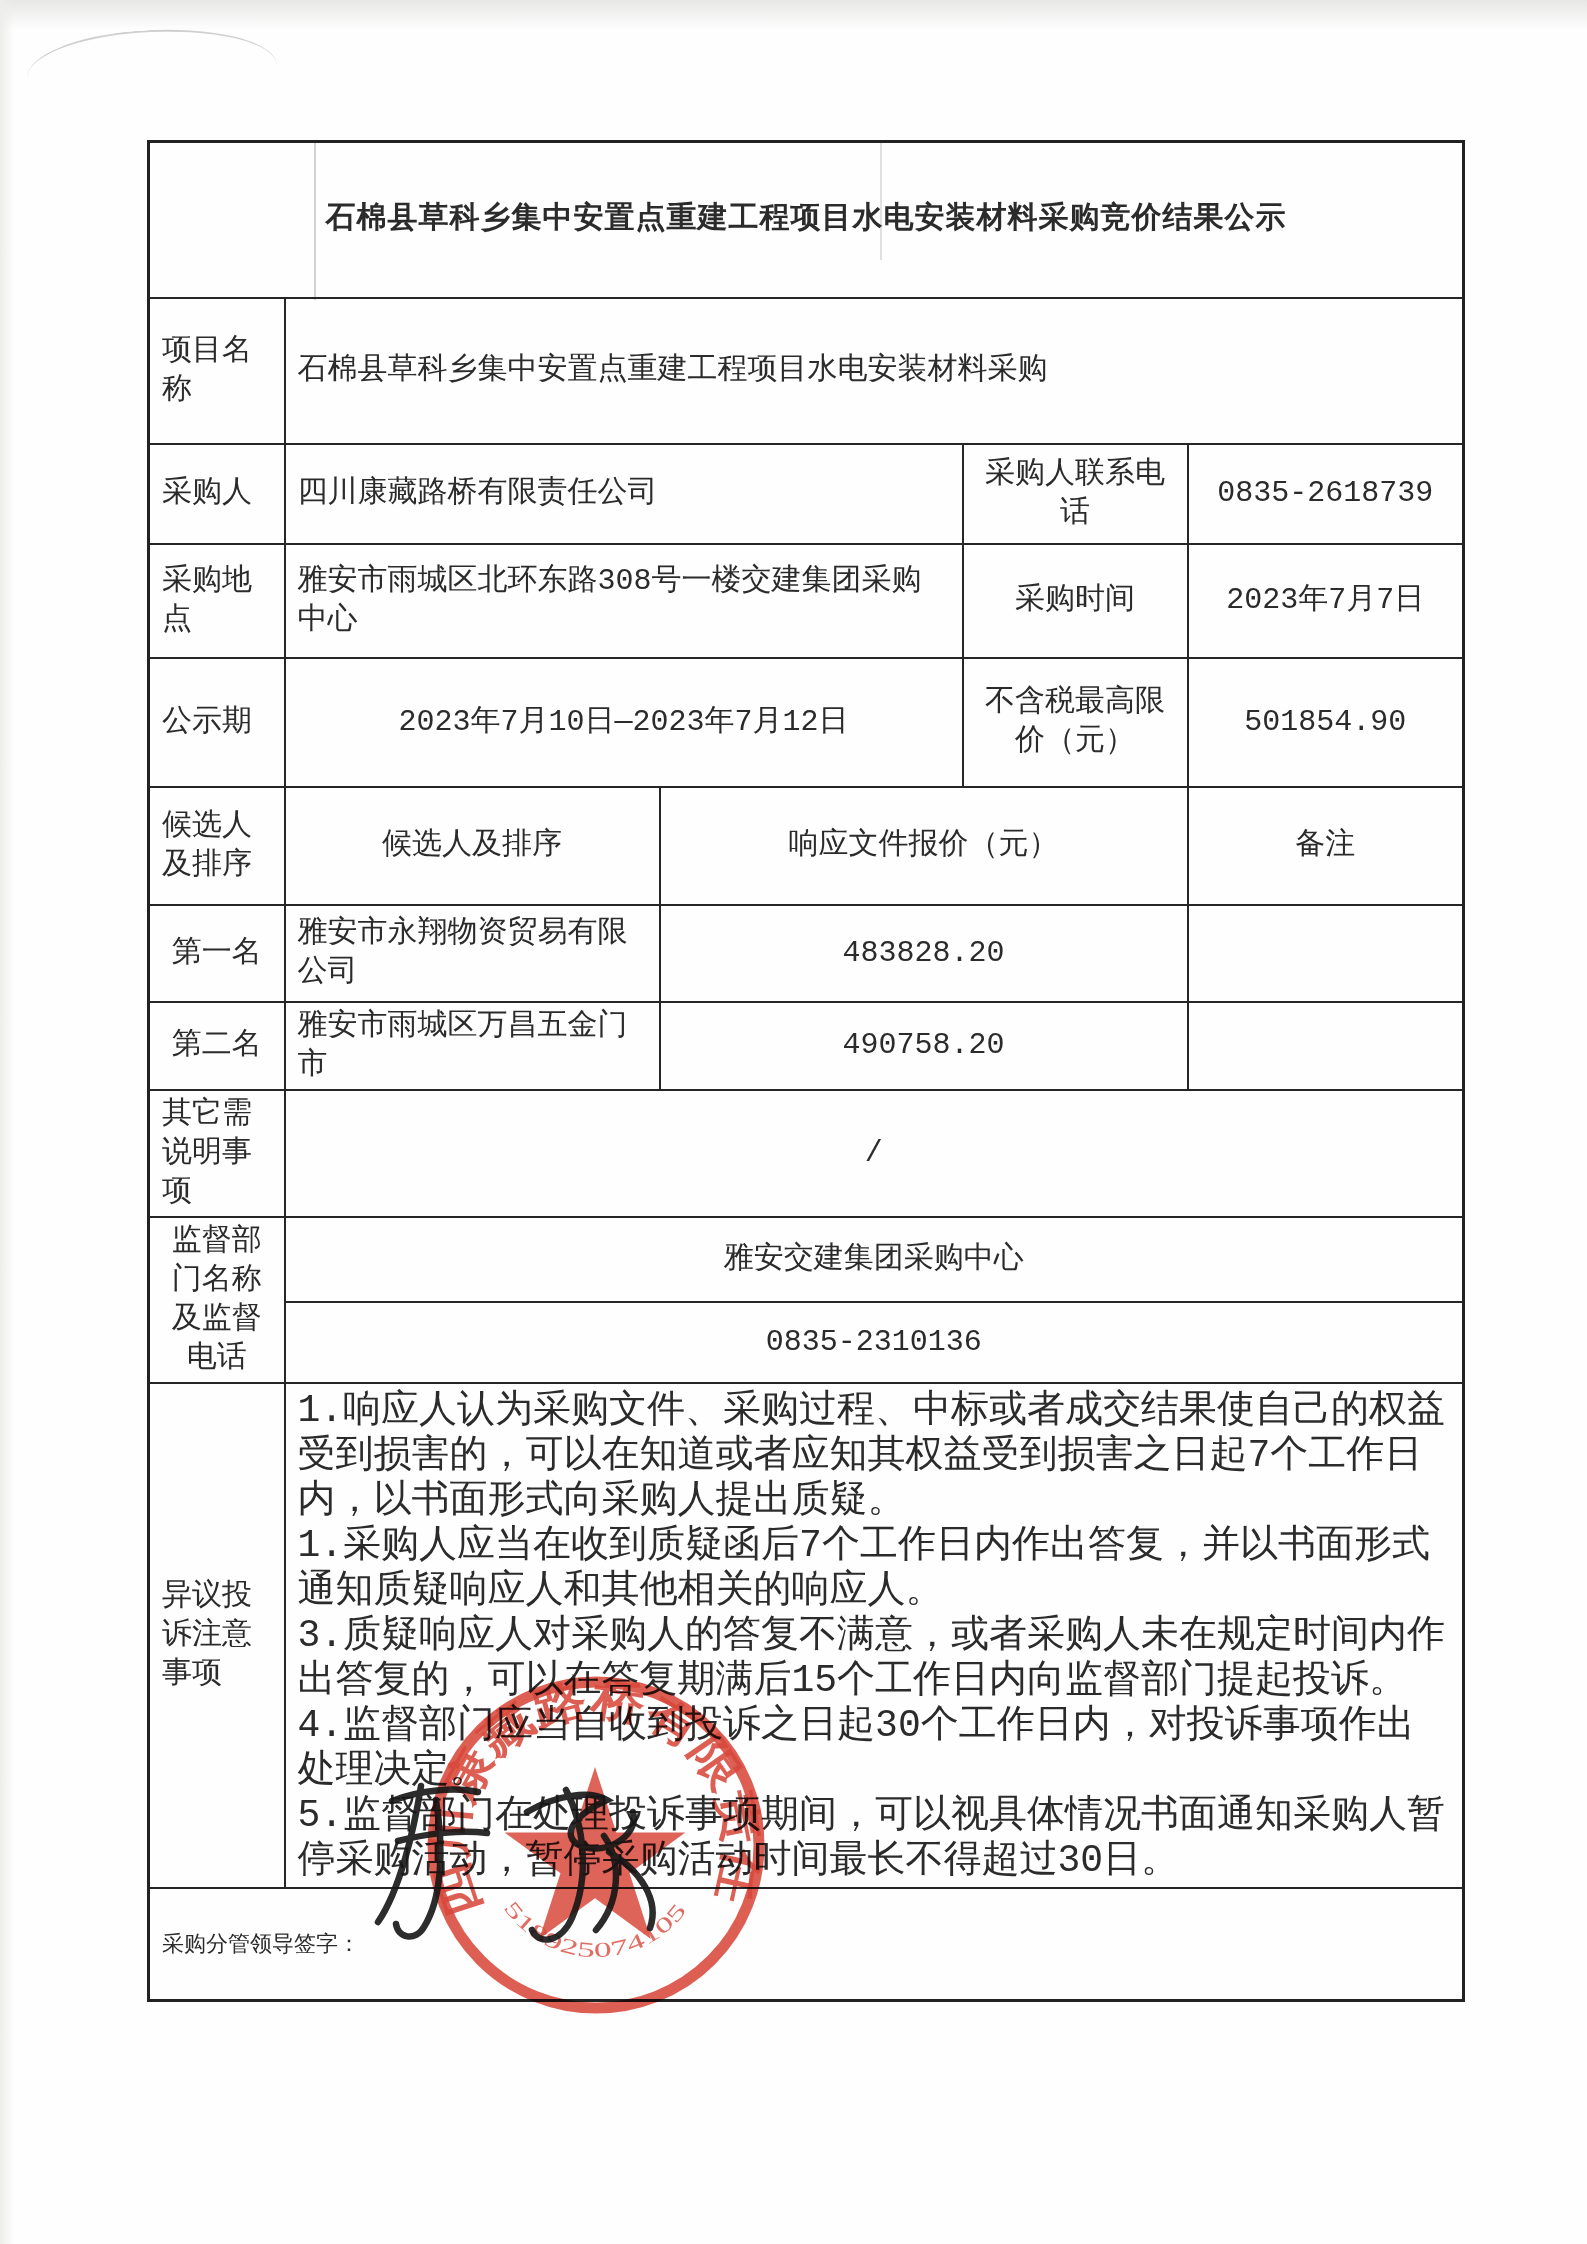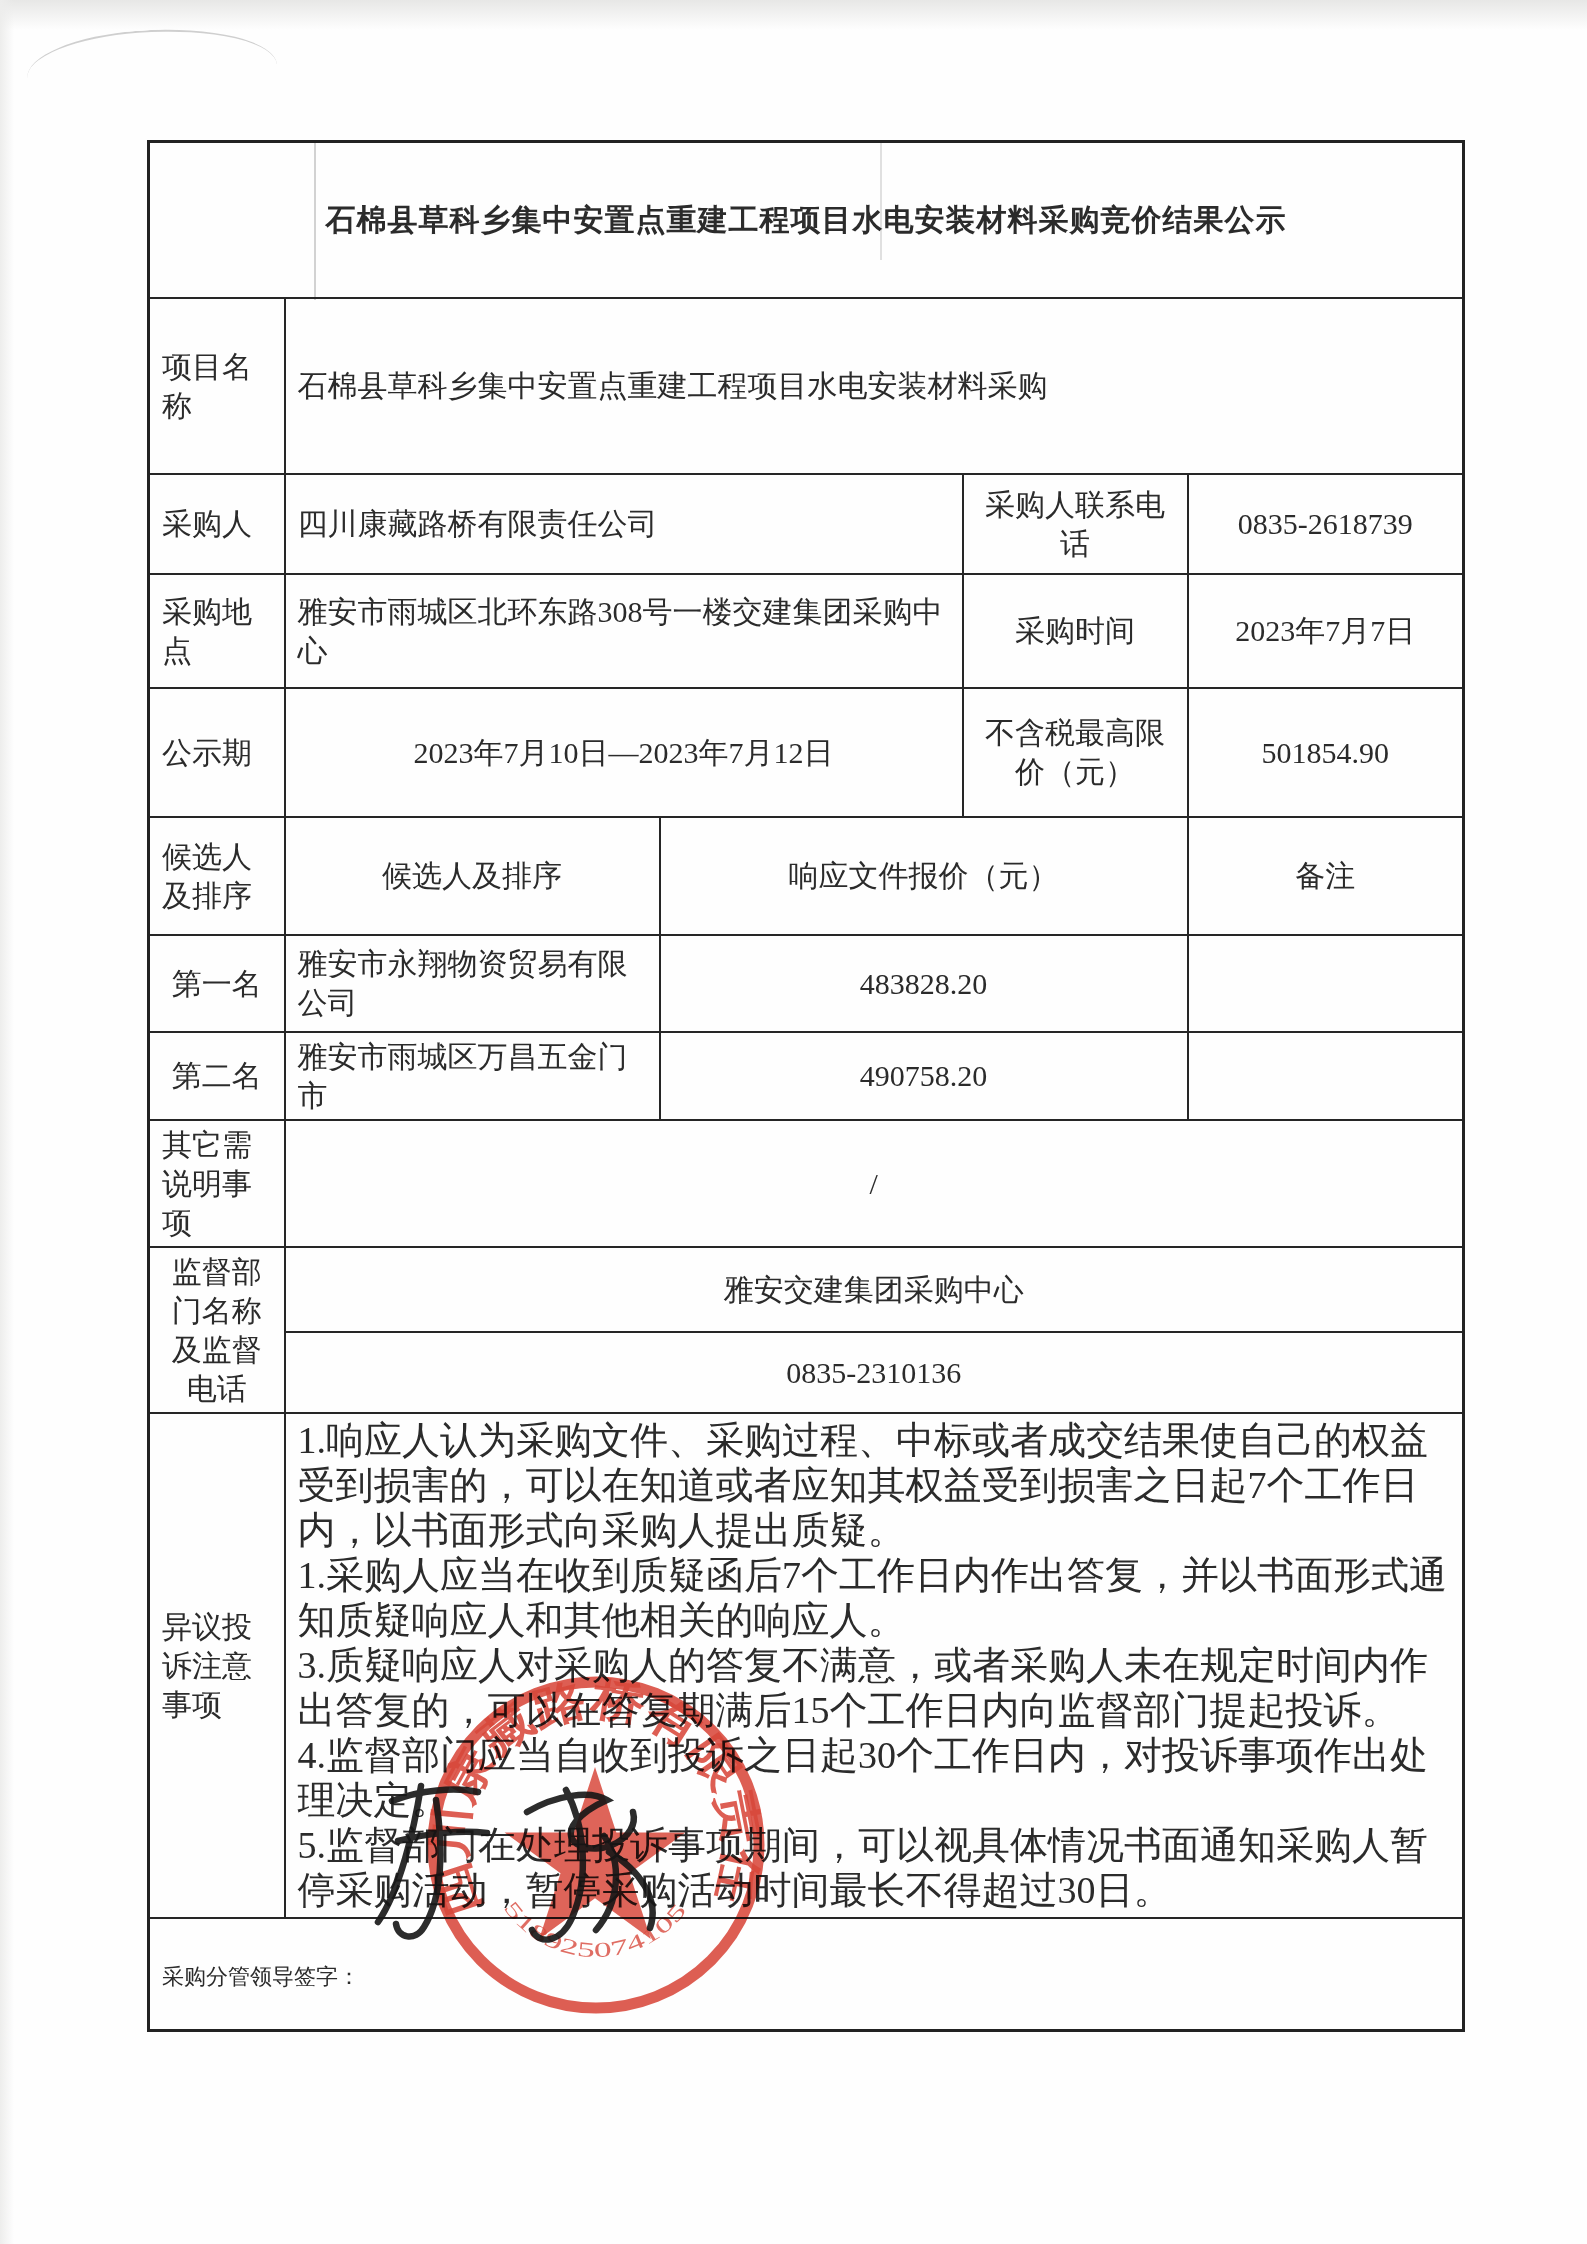--- a/index.html
+++ b/index.html
@@ -27,20 +27,21 @@
     border:3px solid #222222;
   }
   table.doc td{
     border:2px solid #262626;
     vertical-align:middle;
     padding:4px 12px;
     font-size:30px;
     line-height:1.3;
     word-break:break-all;
     color:#2b2b2b;
+    font-family:Liberation Mono, monospace;
   }
   td.title-cell{
     text-align:center;font-weight:bold;font-size:40px;letter-spacing:1px;color:#1e1e1e;
   }
   td.c{text-align:center;}
   td.l{text-align:left;}
   td.label{padding-left:8px;padding-right:6px;}
   .objection-text{font-size:38px;line-height:45px;text-align:left;}
   .sig-label{font-size:22px;}
 
@@ -65,21 +66,21 @@
         <col style="width:303px">
         <col style="width:225px">
         <col style="width:276px">
     </colgroup>
 
     <tbody>
         <tr style="height:156px">
       <td colspan="5" class="title-cell">石棉县草科乡集中安置点重建工程项目水电安装材料采购竞价结果公示</td>
     </tr>
 
-    <tr style="height:176px">
+    <tr style="height:146px">
       <td class="l label">项目名称</td>
       <td colspan="4" class="l">石棉县草科乡集中安置点重建工程项目水电安装材料采购</td>
     </tr>
 
     <tr style="height:100px">
       <td class="l label">采购人</td>
       <td colspan="2" class="l">四川康藏路桥有限责任公司</td>
       <td class="c">采购人联系电话</td>
       <td class="c">0835-2618739</td>
     </tr>

